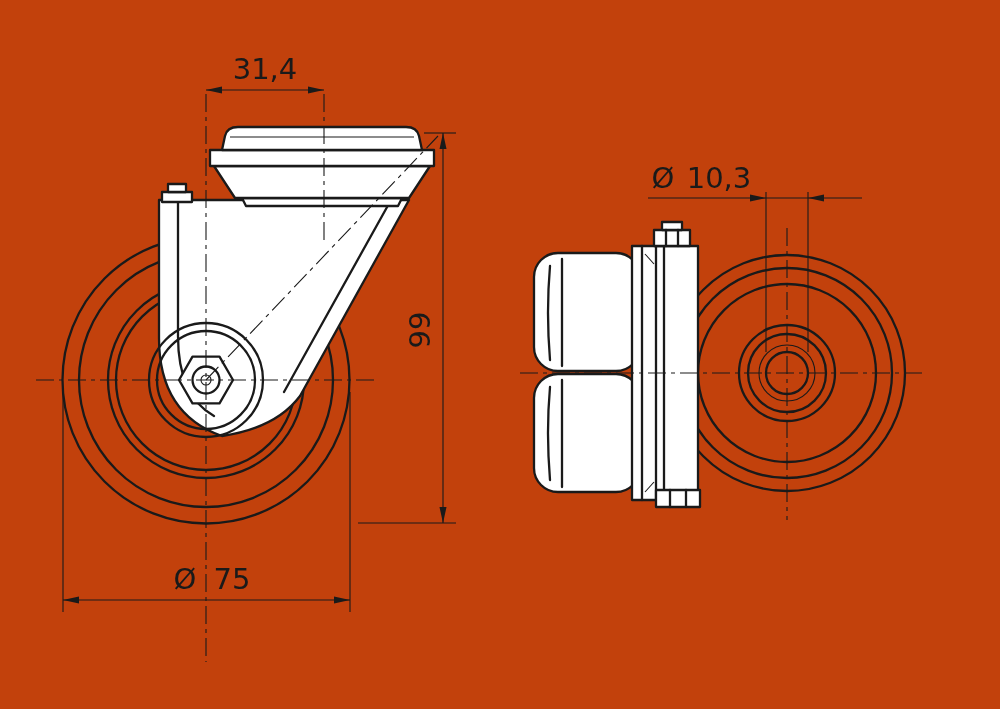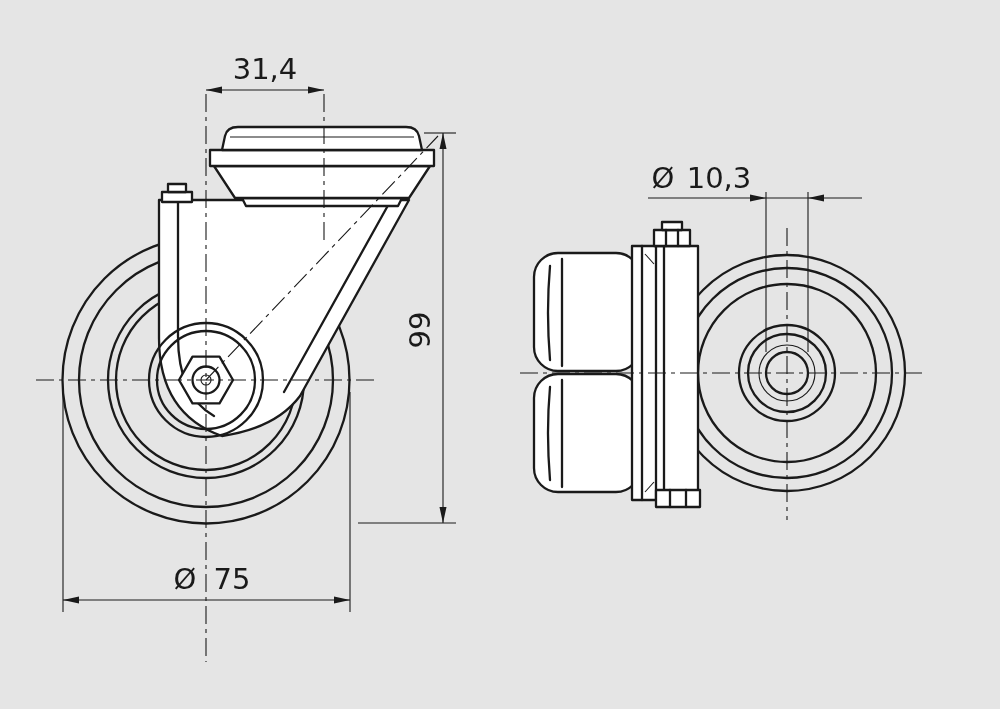--- a/index.html
+++ b/index.html
@@ -1,17 +1,17 @@
 <!DOCTYPE html>
 <html><head>
 <meta charset="utf-8">
 <style>
   html,body{margin:0;padding:0;background:#ffffff;}
   .page{
-    width:1000px;height:709px;background:#e5e5e5;position:relative;
+    width:1000px;height:709px;background:#c2410c;position:relative;
     font-family:"DejaVu Sans", sans-serif;overflow:hidden;
   }
   svg{display:block;}
   .thick{stroke:#1a1a1a;stroke-width:2.3;fill:none;stroke-linecap:round;stroke-linejoin:round;}
   .thickf{stroke:#1a1a1a;stroke-width:2.3;fill:#ffffff;stroke-linejoin:round;}
   .thin{stroke:#1a1a1a;stroke-width:1.1;fill:none;}
   .cl{stroke:#1a1a1a;stroke-width:1.1;fill:none;stroke-dasharray:18 5 4 5;}
   .arrow{fill:#1a1a1a;stroke:none;}
   text{font-family:"DejaVu Sans", sans-serif;fill:#1a1a1a;font-size:29px;}
 </style>

